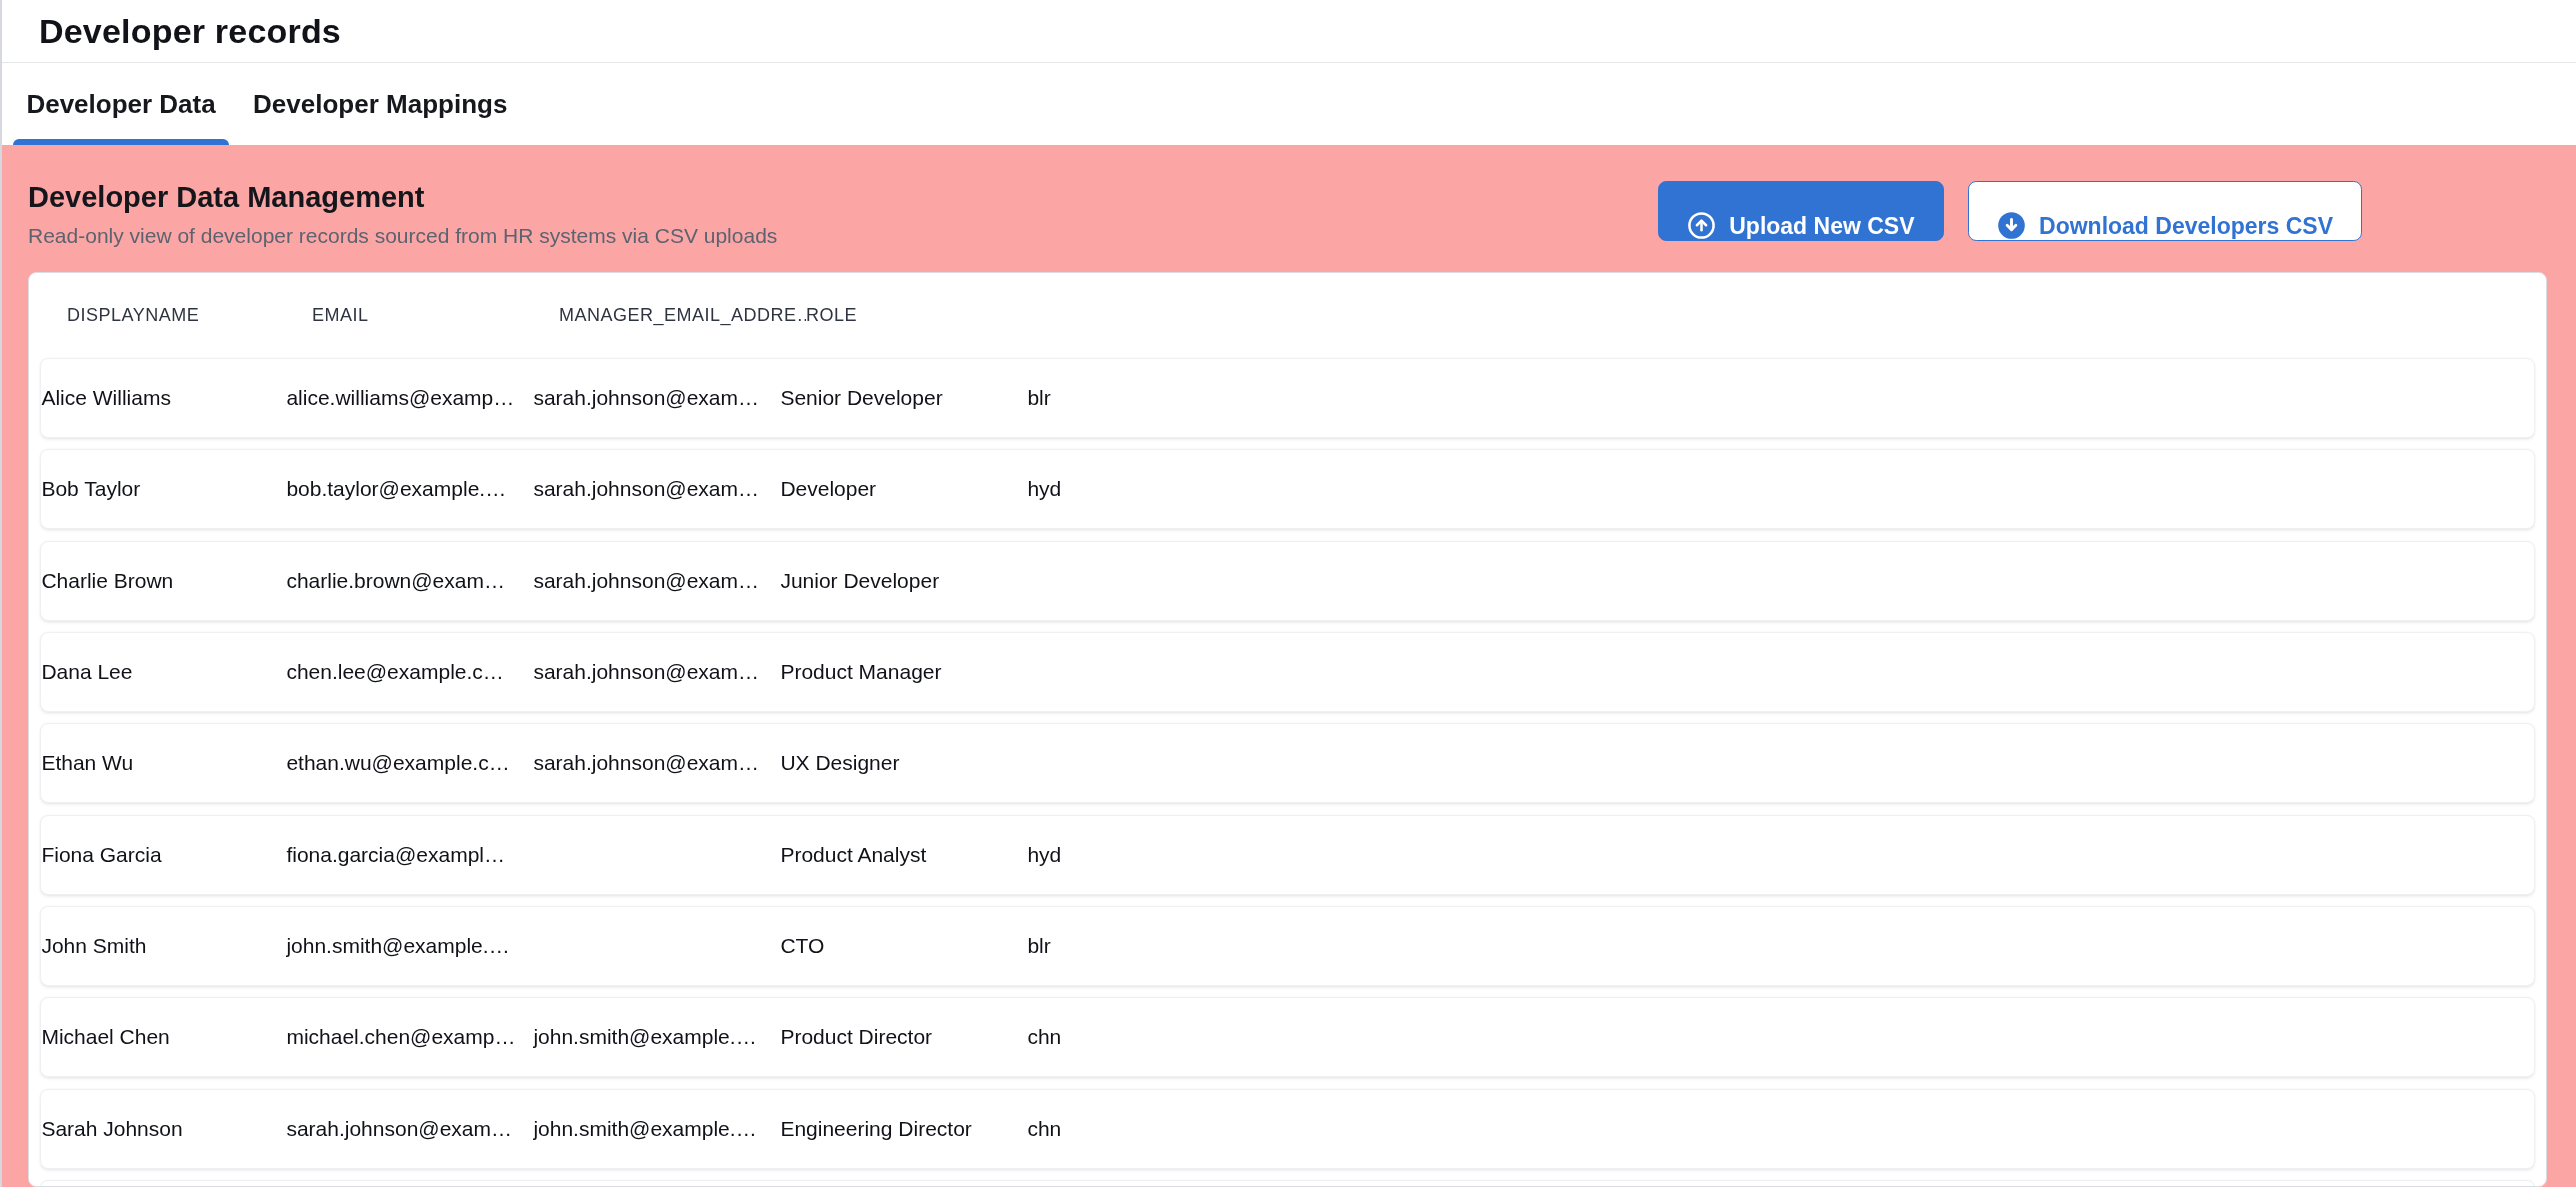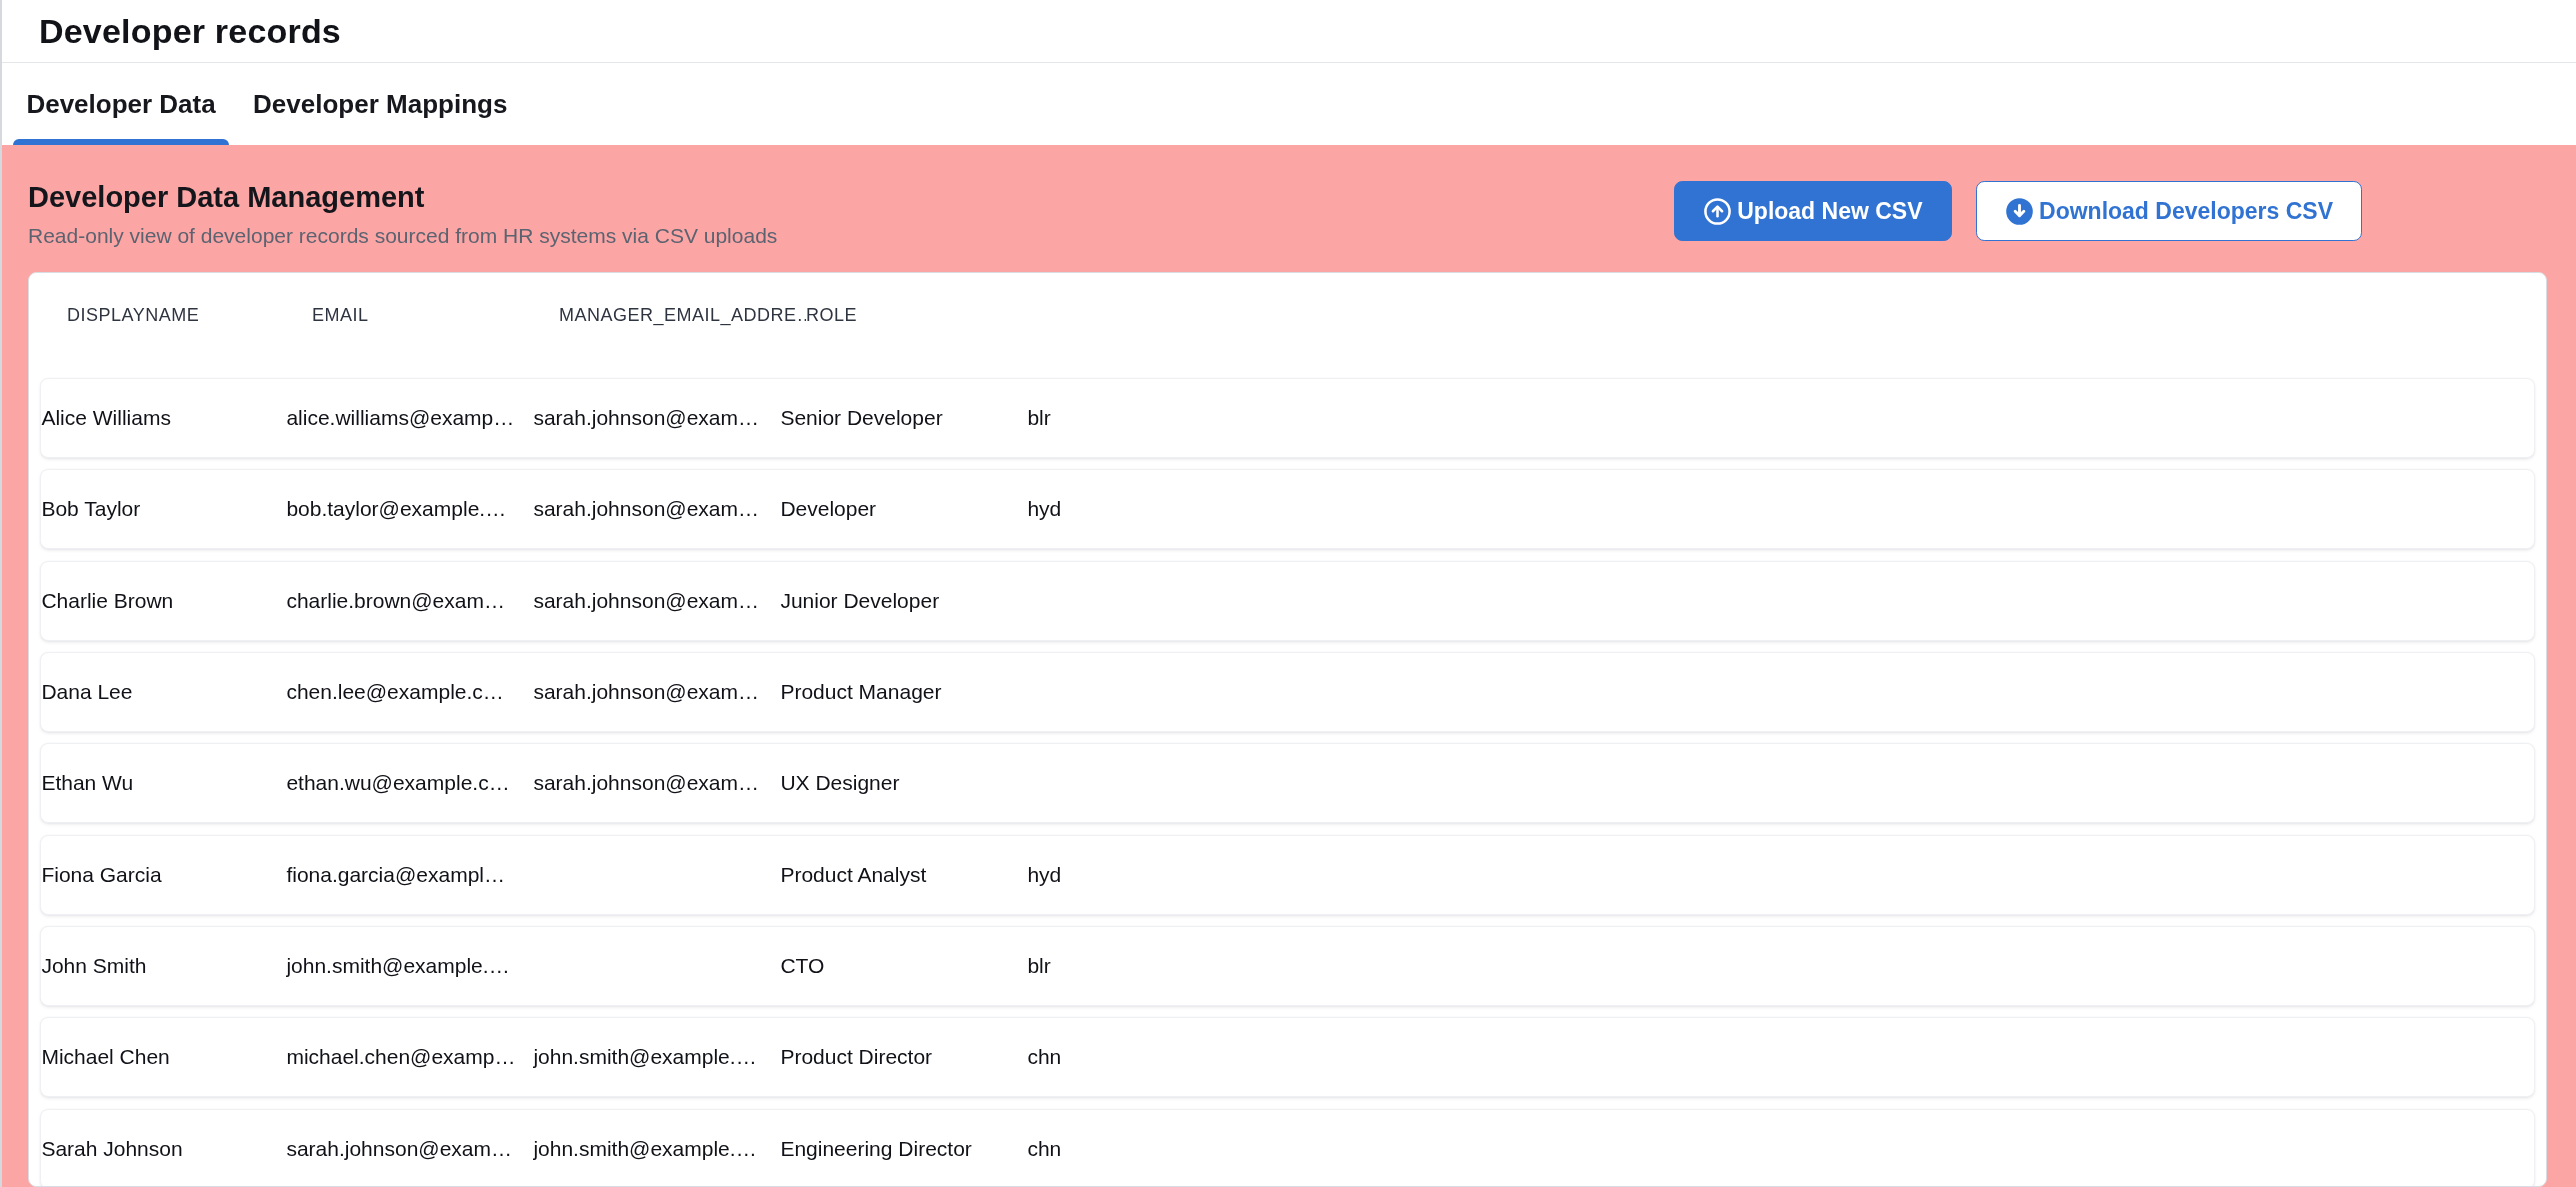--- a/index.html
+++ b/index.html
@@ -45,34 +45,34 @@
   }
   .section-head{
     display:flex; justify-content:space-between; align-items:flex-start;
     padding-left:26px; padding-right:214px; flex:0 0 auto;
   }
   .section-title{ font-size:29px; font-weight:700; line-height:1.15; color:#14161b; }
   .section-subtitle{ font-size:21px; color:#5c6370; margin-top:8.2px; line-height:1.2; }
 
   .btn-group{ display:flex; gap:24.5px; }
   .btn{
-    height:60px; display:inline-flex; align-items:center; gap:5px;
+    height:60px; display:inline-flex; align-items:flex-end; gap:13px;
     font-family:"Liberation Sans", sans-serif;
     font-size:23px; font-weight:700; border-radius:8.2px;
     padding:0 28px; cursor:pointer; white-space:nowrap;
   }
   .btn-primary{ background:var(--accent); color:#fff; border:1.6px solid var(--accent); }
   .btn-outline{ background:#fff; color:var(--accent); border:1.6px solid var(--accent); }
   .btn svg{ flex:0 0 auto; }
 
   
   .table-card{
     margin:24px 29px 0 26px; flex:1 1 auto;
     background:#fff; border:1.6px solid #d9dce3; border-radius:8.2px;
-    overflow:hidden; display:flex; flex-direction:column;gap:20px;
+    overflow:hidden; display:flex; flex-direction:column;
   }
   .thead{
     display:grid; grid-template-columns:245px 247px 247px 247px 1fr;
     height:85px; align-items:center; padding-left:38px;
     font-size:18px; color:#2e3440; letter-spacing:0.5px; font-weight:400;
     flex:0 0 auto;
   }
   .thead .th{ overflow:hidden; white-space:nowrap; padding-right:9.8px; }
   .tbody{ padding:0 11.4px; flex:1 1 auto; }
   .row-card{

